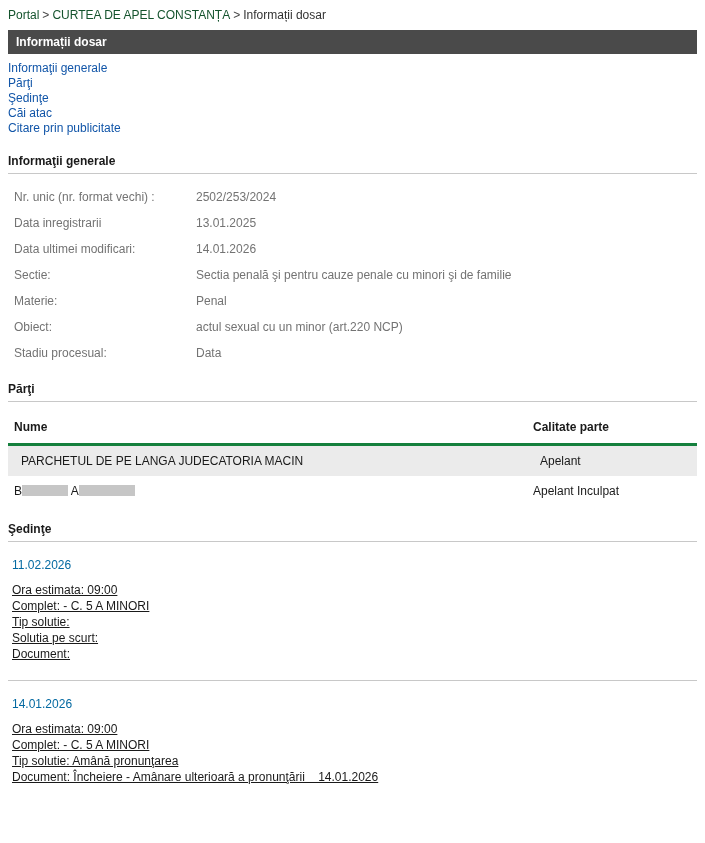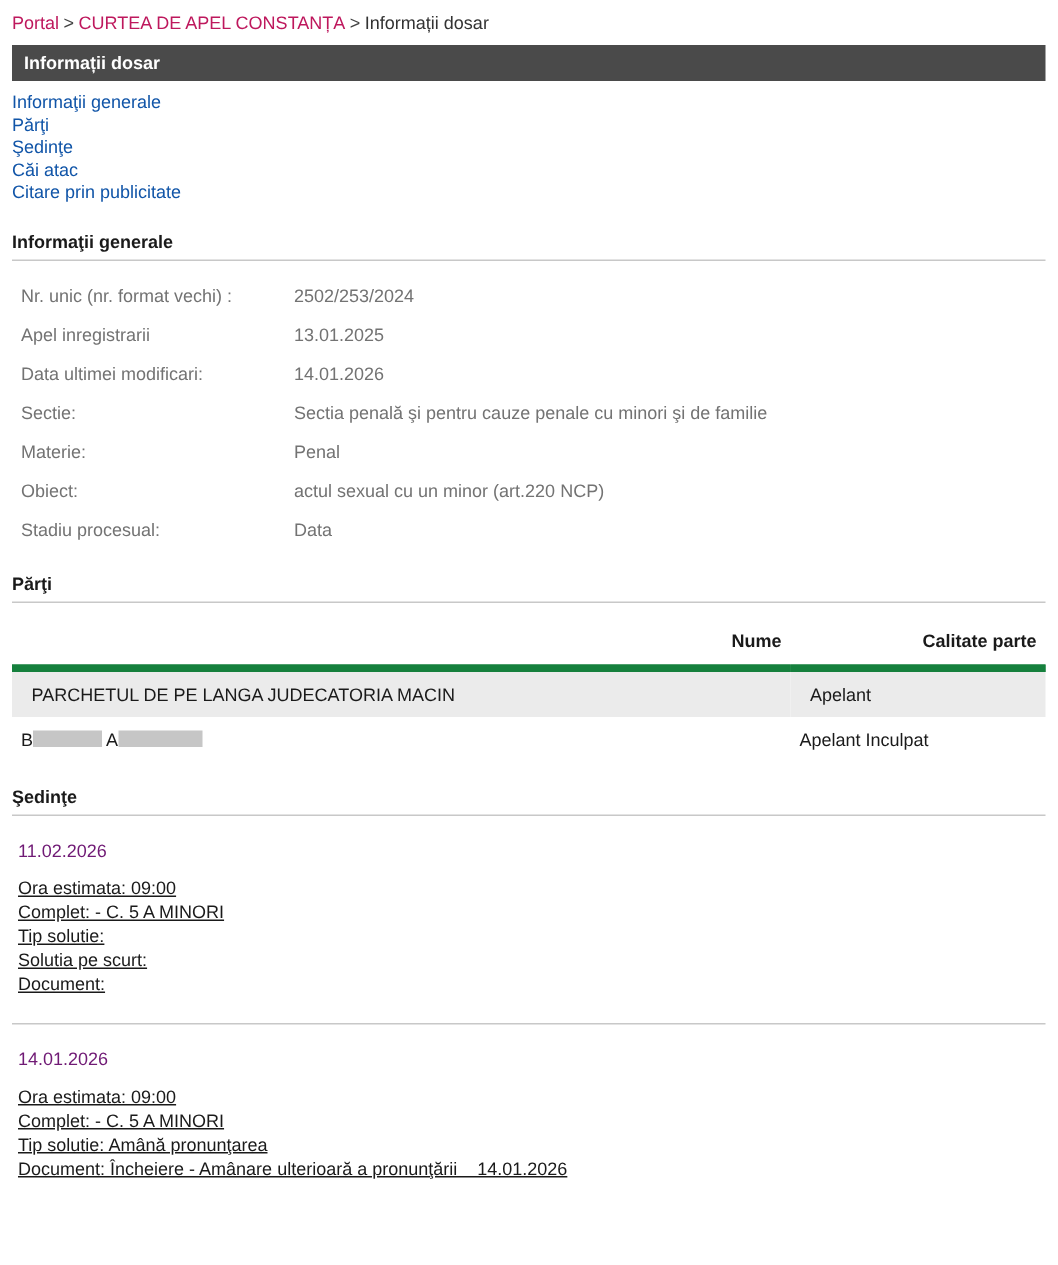--- a/index.html
+++ b/index.html
@@ -19,21 +19,21 @@
     padding: 0;
     position: relative;
   }
   
   .breadcrumb {
     padding: 8px 8px 6px 8px;
     font-size: 12px;
     color: #333;
   }
   .breadcrumb a {
-    color: #be185d;
+    color: #14532d;
     text-decoration: none;
   }
   .breadcrumb .sep {
     color: #444;
     padding: 0 3px;
   }
   .breadcrumb .current { color: #333; }
 
   
   .title-bar {
@@ -82,25 +82,25 @@
   .info-table td.label { width: 172px; }
 
   
   .parties {
     width: calc(100% - 16px);
     margin: 8px 8px 0 8px;
     border-collapse: collapse;
     font-size: 12px;
   }
   .parties th {
-    text-align: right;
+    text-align: left;
     font-weight: bold;
     font-size: 12px;
     padding: 10px 6px 9px 6px;
-    border-bottom: 5px solid #15803d;
+    border-bottom: 3px solid #15803d;
   }
   .parties td {
     padding: 8px 6px 8px 6px;
     color: #1a1a1a;
   }
   .parties tr.alt td {
     background: #ebebeb;
     padding-left: 13px;
   }
   .parties th.col-name, .parties td.col-name { width: 500px; }
@@ -112,21 +112,21 @@
     vertical-align: -1px;
   }
   .redact.w1 { width: 46px; }
   .redact.w2 { width: 56px; }
 
   
   .hearing {
     margin: 0 8px;
   }
   .hearing-date {
-    color: #701a75;
+    color: #0369a1;
     font-size: 12px;
     padding: 16px 0 0 4px;
   }
   .hearing-body {
     padding: 10px 4px 10px 4px;
     font-size: 12px;
     line-height: 16px;
     color: #1a1a1a;
     text-decoration: underline;
   }
@@ -157,21 +157,21 @@
 
   <div class="section-head">Informaţii generale</div>
 
   <table class="info-table">
     <tbody>
         <tr>
       <td class="label">Nr. unic (nr. format vechi) :</td>
       <td>2502/253/2024</td>
     </tr>
     <tr>
-      <td class="label">Apel inregistrarii</td>
+      <td class="label">Data inregistrarii</td>
       <td>13.01.2025</td>
     </tr>
     <tr>
       <td class="label">Data ultimei modificari:</td>
       <td>14.01.2026</td>
     </tr>
     <tr>
       <td class="label">Sectie:</td>
       <td>Sectia penală şi pentru cauze penale cu minori şi de familie</td>
     </tr>

